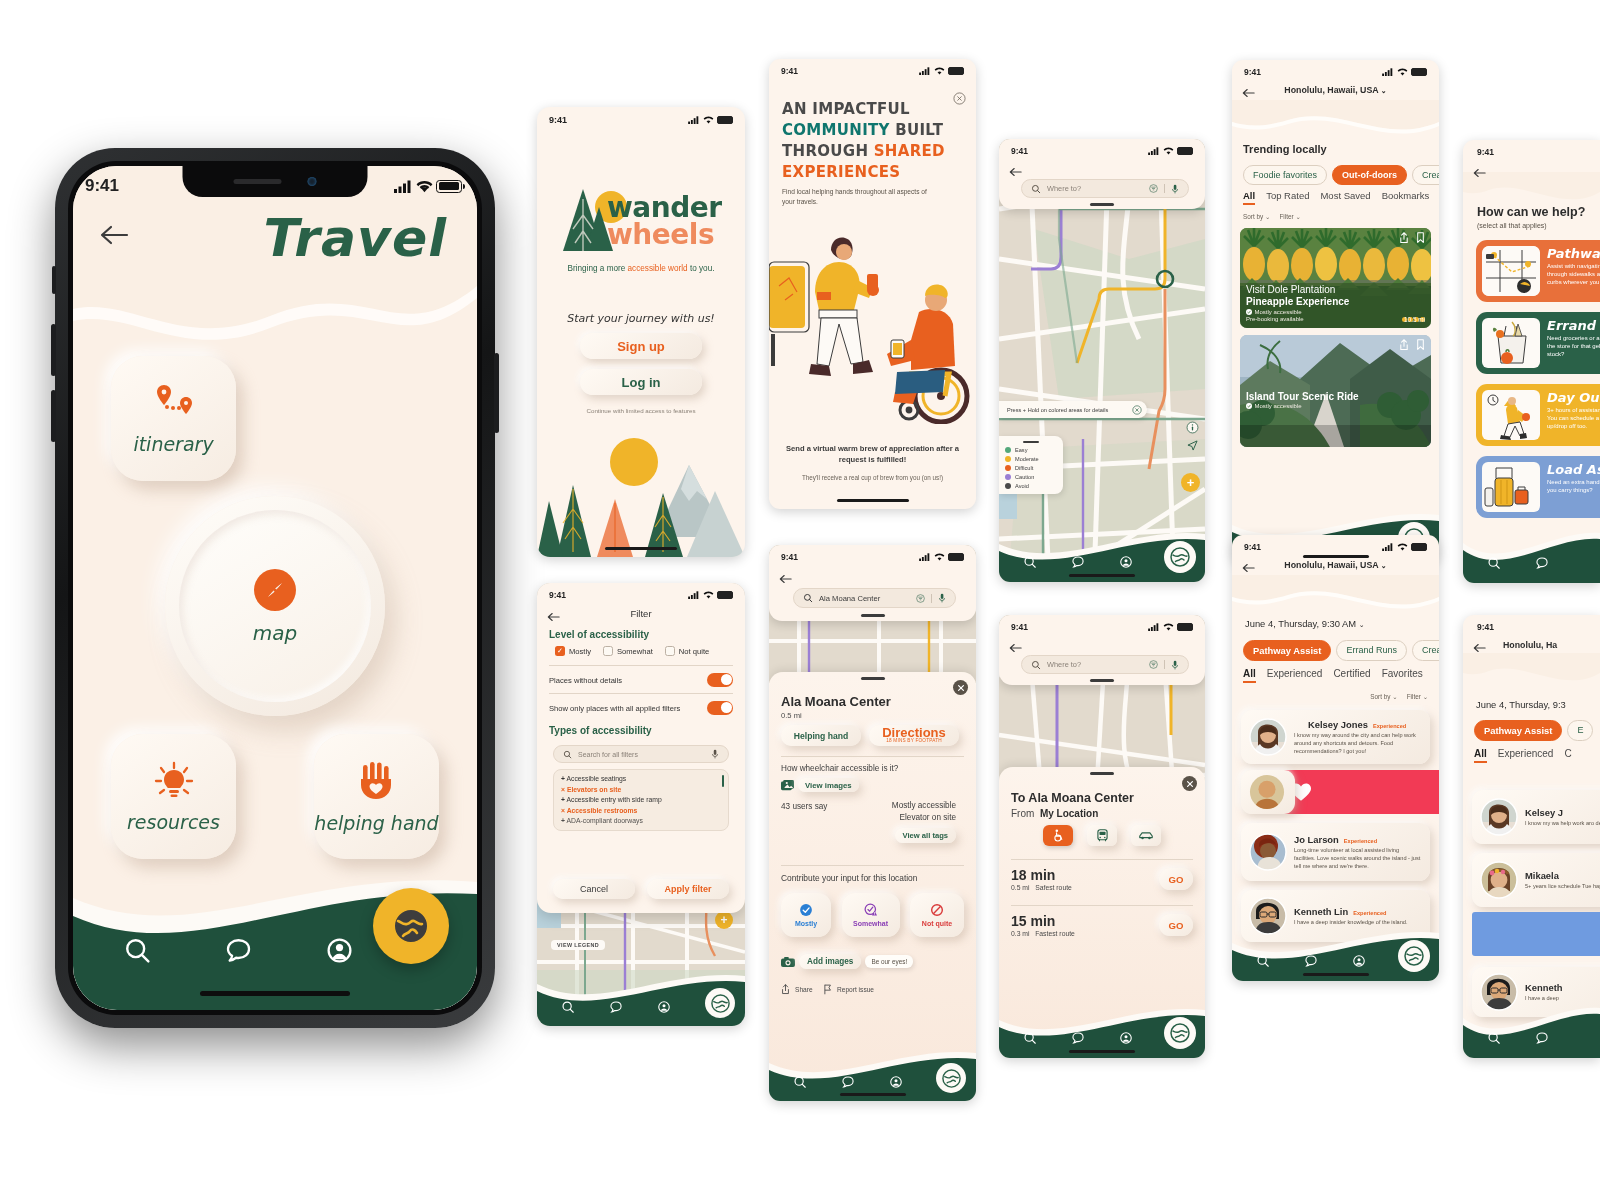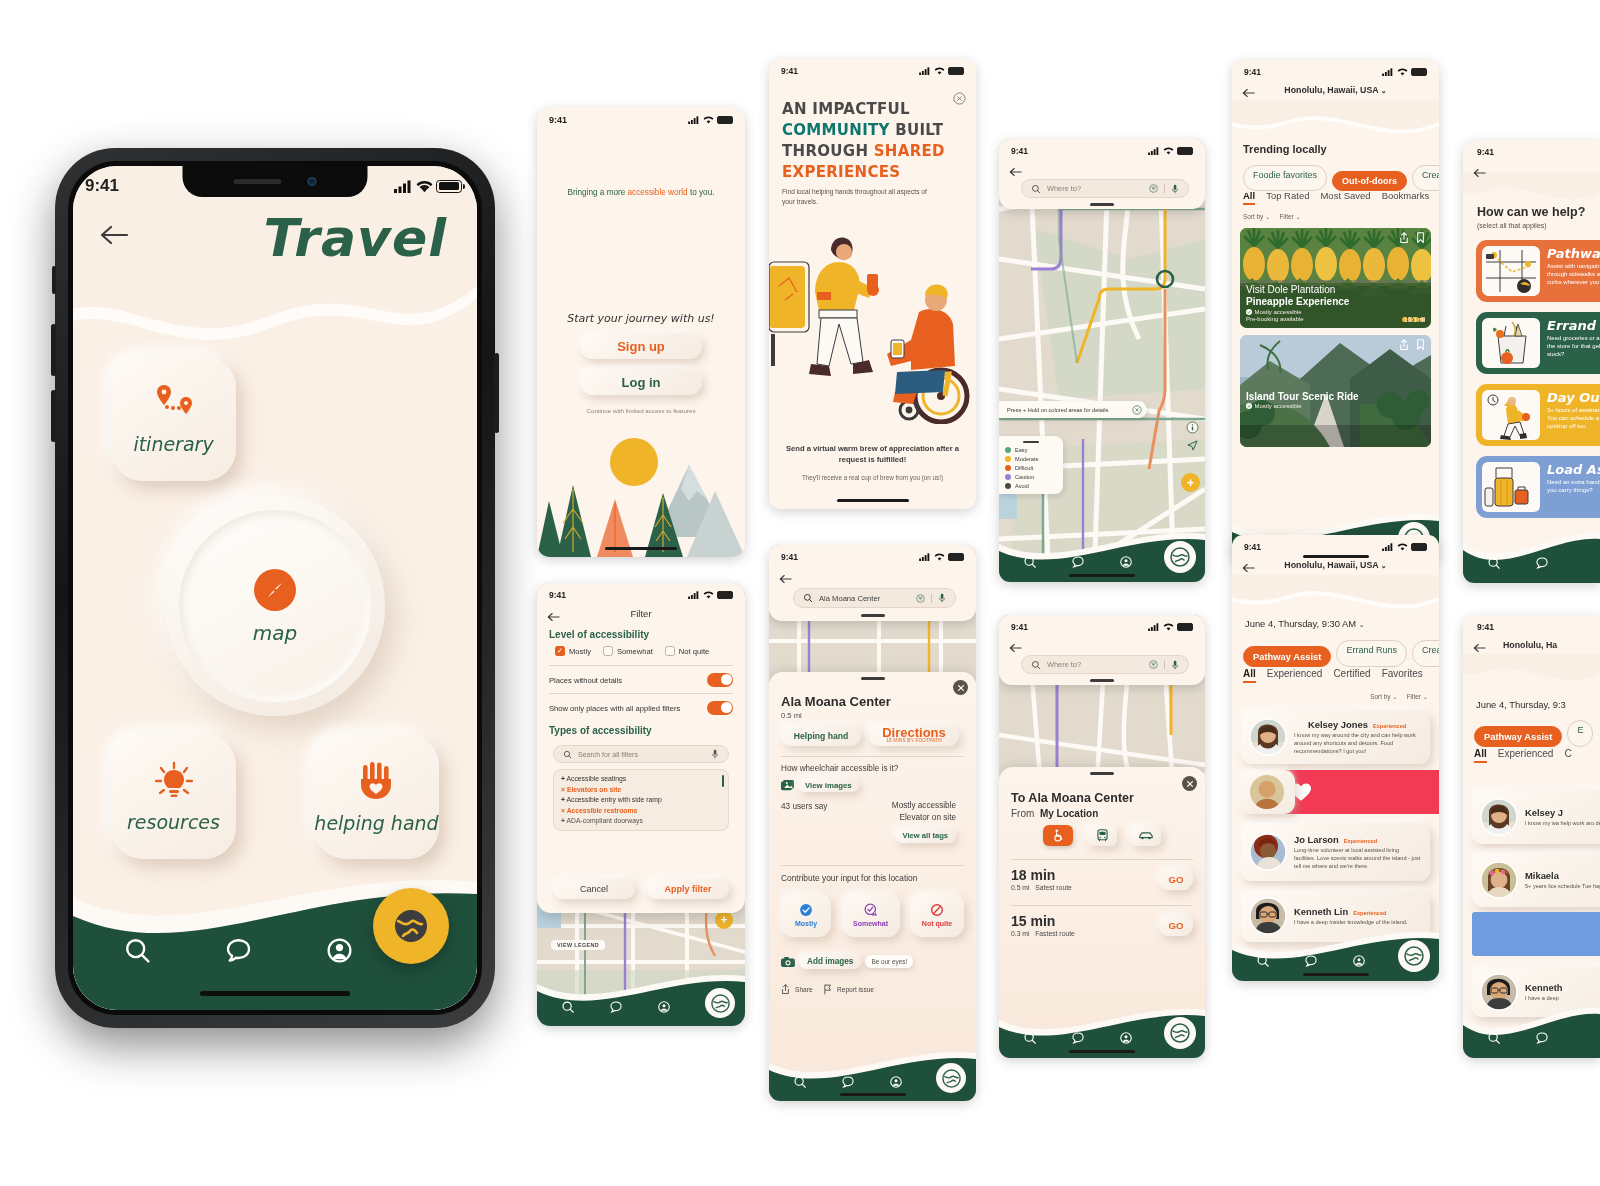--- a/index.html
+++ b/index.html
@@ -48,21 +48,21 @@
     display:flex; flex-direction:column; align-items:center; justify-content:center; gap:10px;
   }
   .tile-label { font-family:"DejaVu Sans", sans-serif; font-style:italic; color:#2a6148; font-size:19px; }
   .script { font-family:"DejaVu Sans", sans-serif; font-style:italic; color:#2a6148; }
 
   .pill { border-radius:999px; display:inline-flex; align-items:center; justify-content:center; }
   .chip {
     border-radius:999px; padding:4px 9px; font-size:9px; background:#fdf6ee;
     border:1px solid #dccfc0; color:#2a6148; white-space:nowrap;
   }
-  .chip.active { background:#e8601f; color:#fff; border-color:#e8601f; font-weight:bold;margin-top:6px; }
+  .chip.active { background:#e8601f; color:#fff; border-color:#e8601f; font-weight:bold; }
   .tabs { display:flex; gap:11px; font-size:9.5px; color:#4a4a4a; }
   .tabs .on { color:#222; font-weight:bold; border-bottom:2.5px solid #e8601f; padding-bottom:2px; }
   .searchbar {
     background:#f3e9de; border-radius:999px; display:flex; align-items:center; gap:6px;
     padding:0 9px; border:1px solid #e3d6c8; color:#8a8178; font-size:9.5px;
   }
   .cardShadow{ box-shadow:3px 4px 9px rgba(180,155,135,.38), -2px -2px 6px rgba(255,255,255,.9); }
   .soft{ background:linear-gradient(145deg,#fffaf4,#f4eae0); }
   .hr{ height:1px; background:#e2d5c7; }
 </style>
@@ -225,20 +225,30 @@
         </svg>
       <svg width="11" height="8" viewBox="0 0 17 13">
           <path d="M8.5 12.2 L5.4 8.4a5 5 0 016.2 0z" fill="#111"></path>
           <path d="M8.5 1C5.4 1 2.6 2.2.6 4.2l1.6 2C3.8 4.5 6 3.5 8.5 3.5S13.2 4.5 14.8 6.2l1.6-2C14.4 2.2 11.6 1 8.5 1z" fill="#111"></path>
         </svg>
       <span class="batt"></span>
     </span>
   </div>
 
   <div style="position:absolute;top:78px;left:0;right:0;text-align:center;">
+    <div style="position:relative;display:inline-block;width:180px;height:72px;">
+      <svg style="position:absolute;left:8px;top:0;" width="70" height="72" viewBox="0 0 70 72">
+        <circle cx="52" cy="22" r="16" fill="#f0b429"></circle>
+        <path d="M24 4 L44 66 H4 Z" fill="#2a6148"></path>
+        <path d="M40 22 L54 66 H26 Z" fill="#2a6148"></path>
+        <path d="M24 14 L24 66 M24 30 L14 44 M24 30 L34 44 M24 46 L16 58 M24 46 L32 58" stroke="#fdf4ec" stroke-width="1.4" fill="none" opacity=".7"></path>
+      </svg>
+      <div style="position:absolute;left:56px;top:6px;font-size:28px;font-weight:bold;color:#2a6148;letter-spacing:-.5px;font-family:'DejaVu Sans',sans-serif;">wander</div>
+      <div style="position:absolute;left:56px;top:33px;font-size:28px;font-weight:bold;color:#ef8b5e;letter-spacing:-.5px;font-family:'DejaVu Sans',sans-serif;">wheels</div>
+    </div>
     <div style="font-size:8.2px;color:#2a6148;margin-top:3px;">
       <span>Bringing a more </span><span style="color:#e8601f;">accessible world</span><span> to you.</span>
     </div>
   </div>
 
   <div class="script" style="position:absolute;top:205px;left:0;right:0;text-align:center;font-size:11px;color:#333;">Start your journey with us!</div>
 
   <div class="pill soft cardShadow" style="position:absolute;top:226px;left:43px;width:122px;height:26px;font-size:13px;font-weight:bold;color:#e8601f;">Sign up</div>
   <div class="pill soft cardShadow" style="position:absolute;top:262px;left:43px;width:122px;height:26px;font-size:13px;font-weight:bold;color:#2a6148;">Log in</div>
   <div style="position:absolute;top:300px;left:0;right:0;text-align:center;font-size:6.2px;color:#8b8278;">Continue with limited access to features</div>

